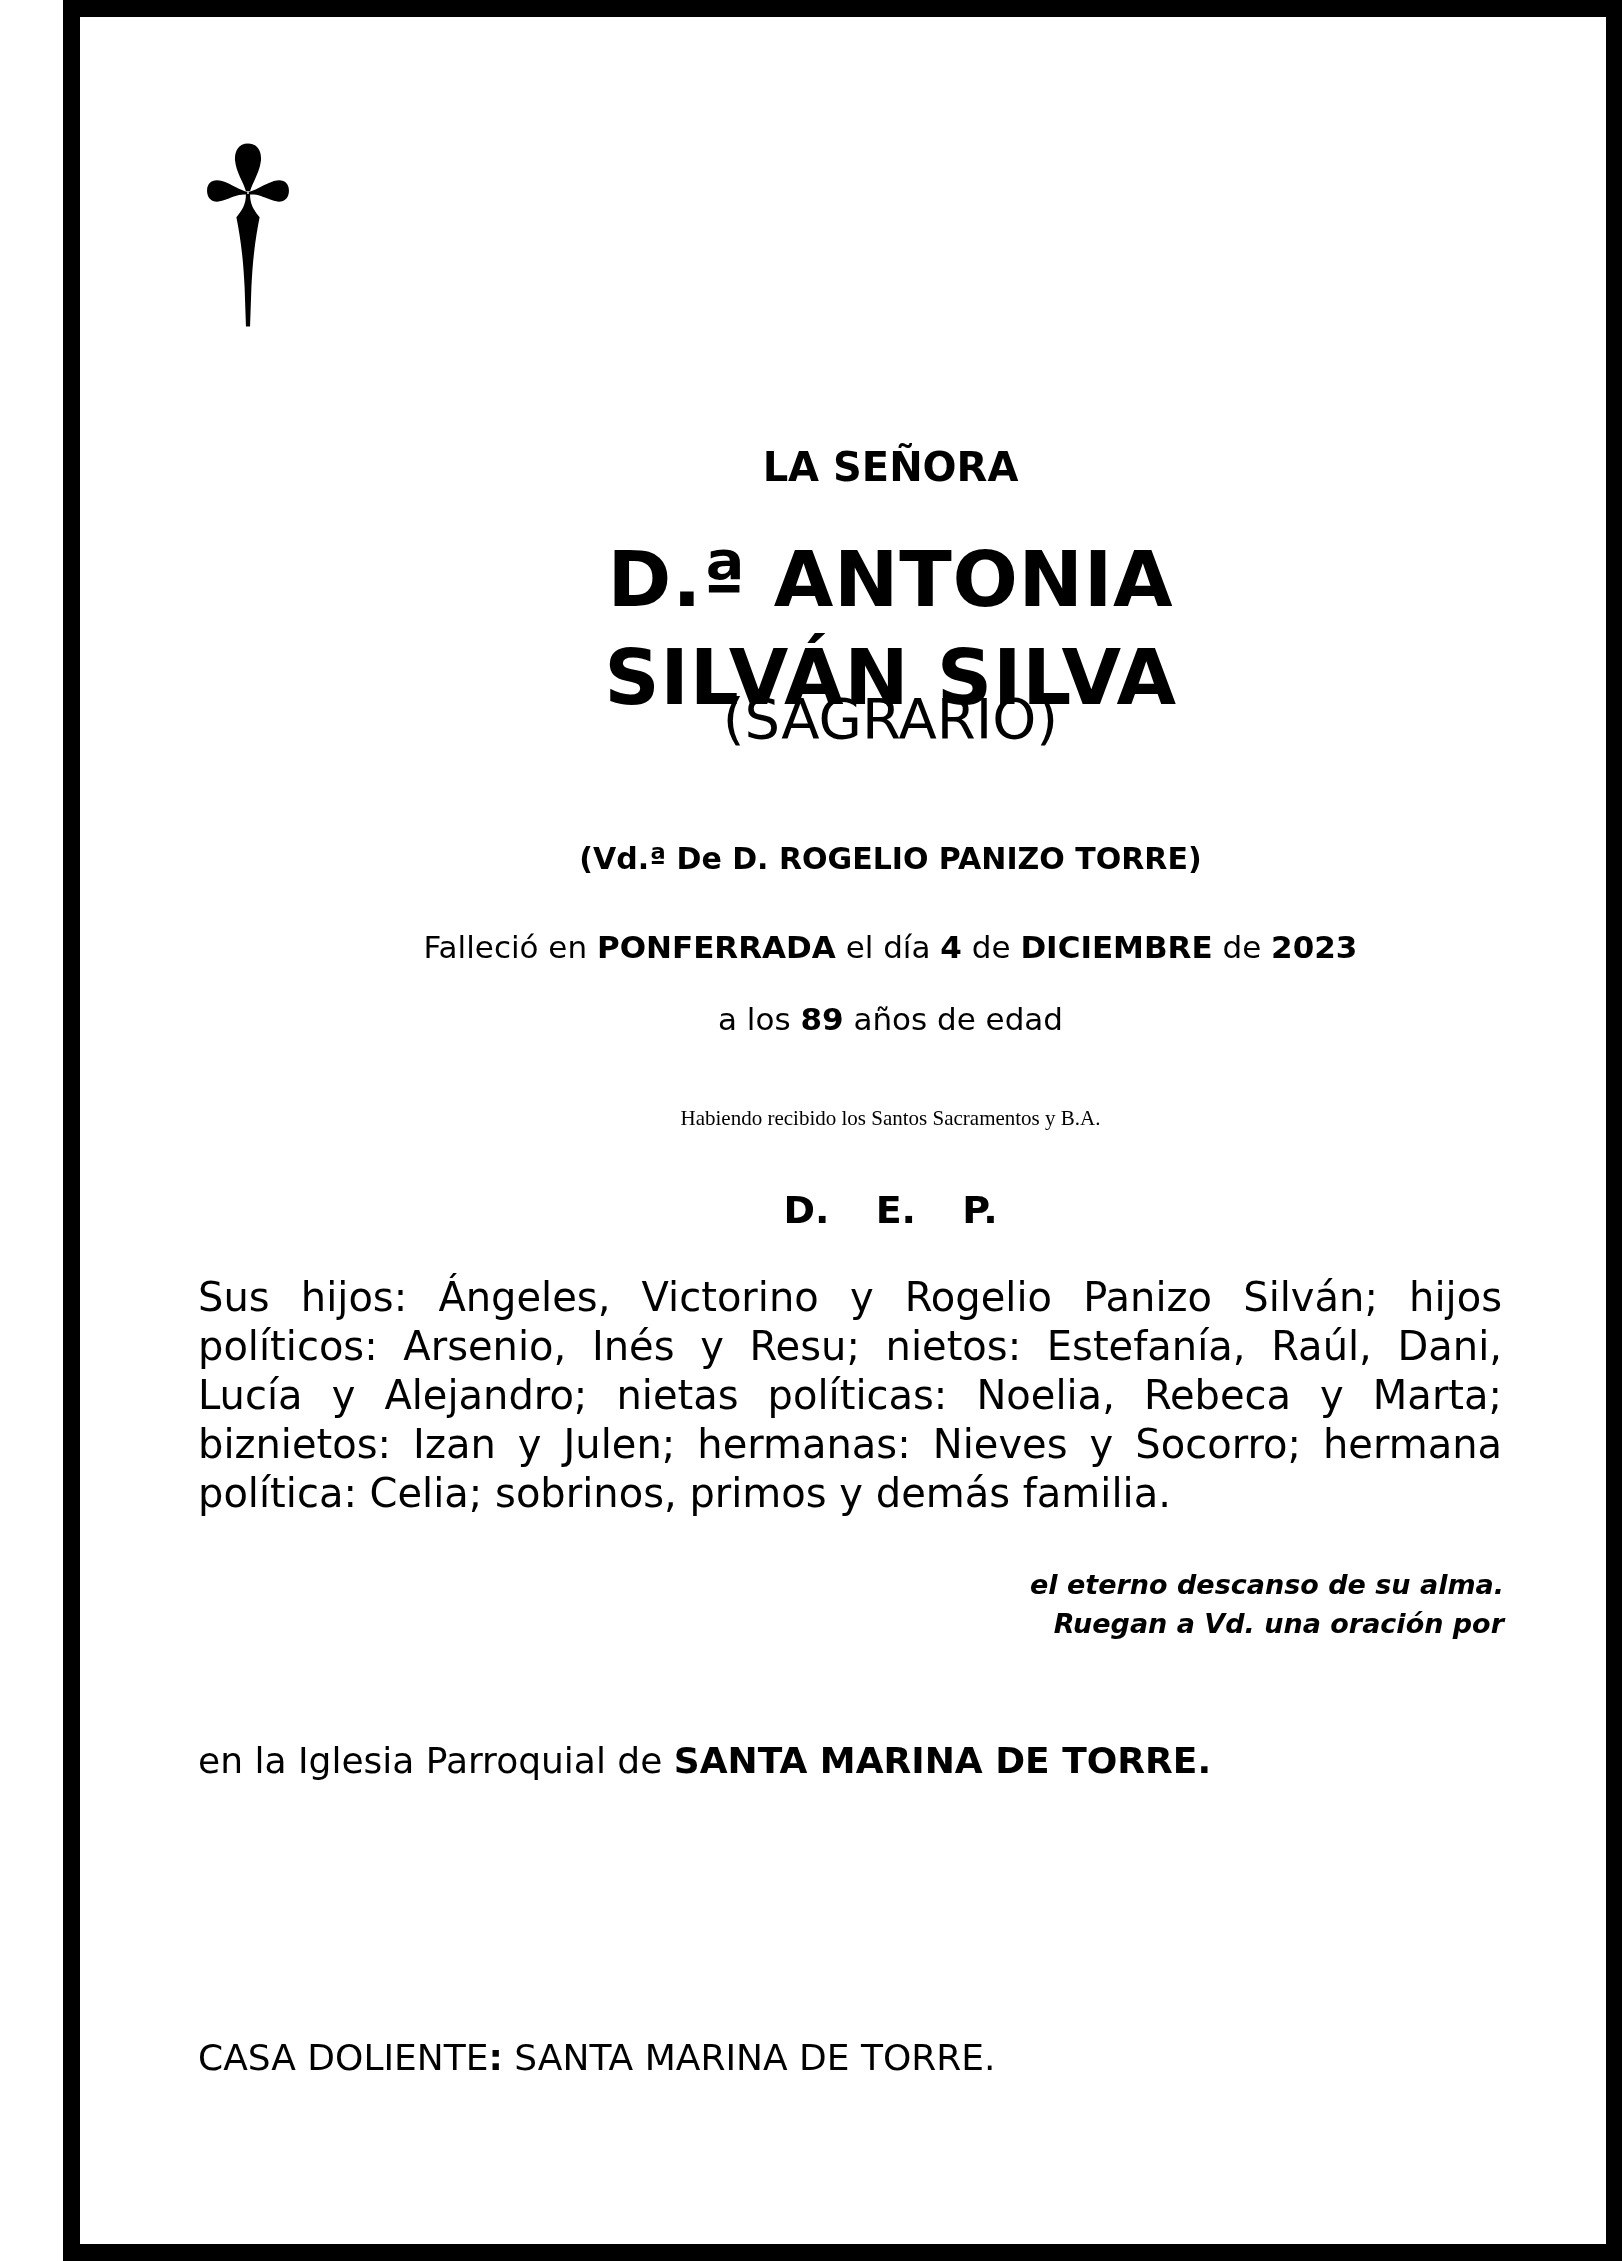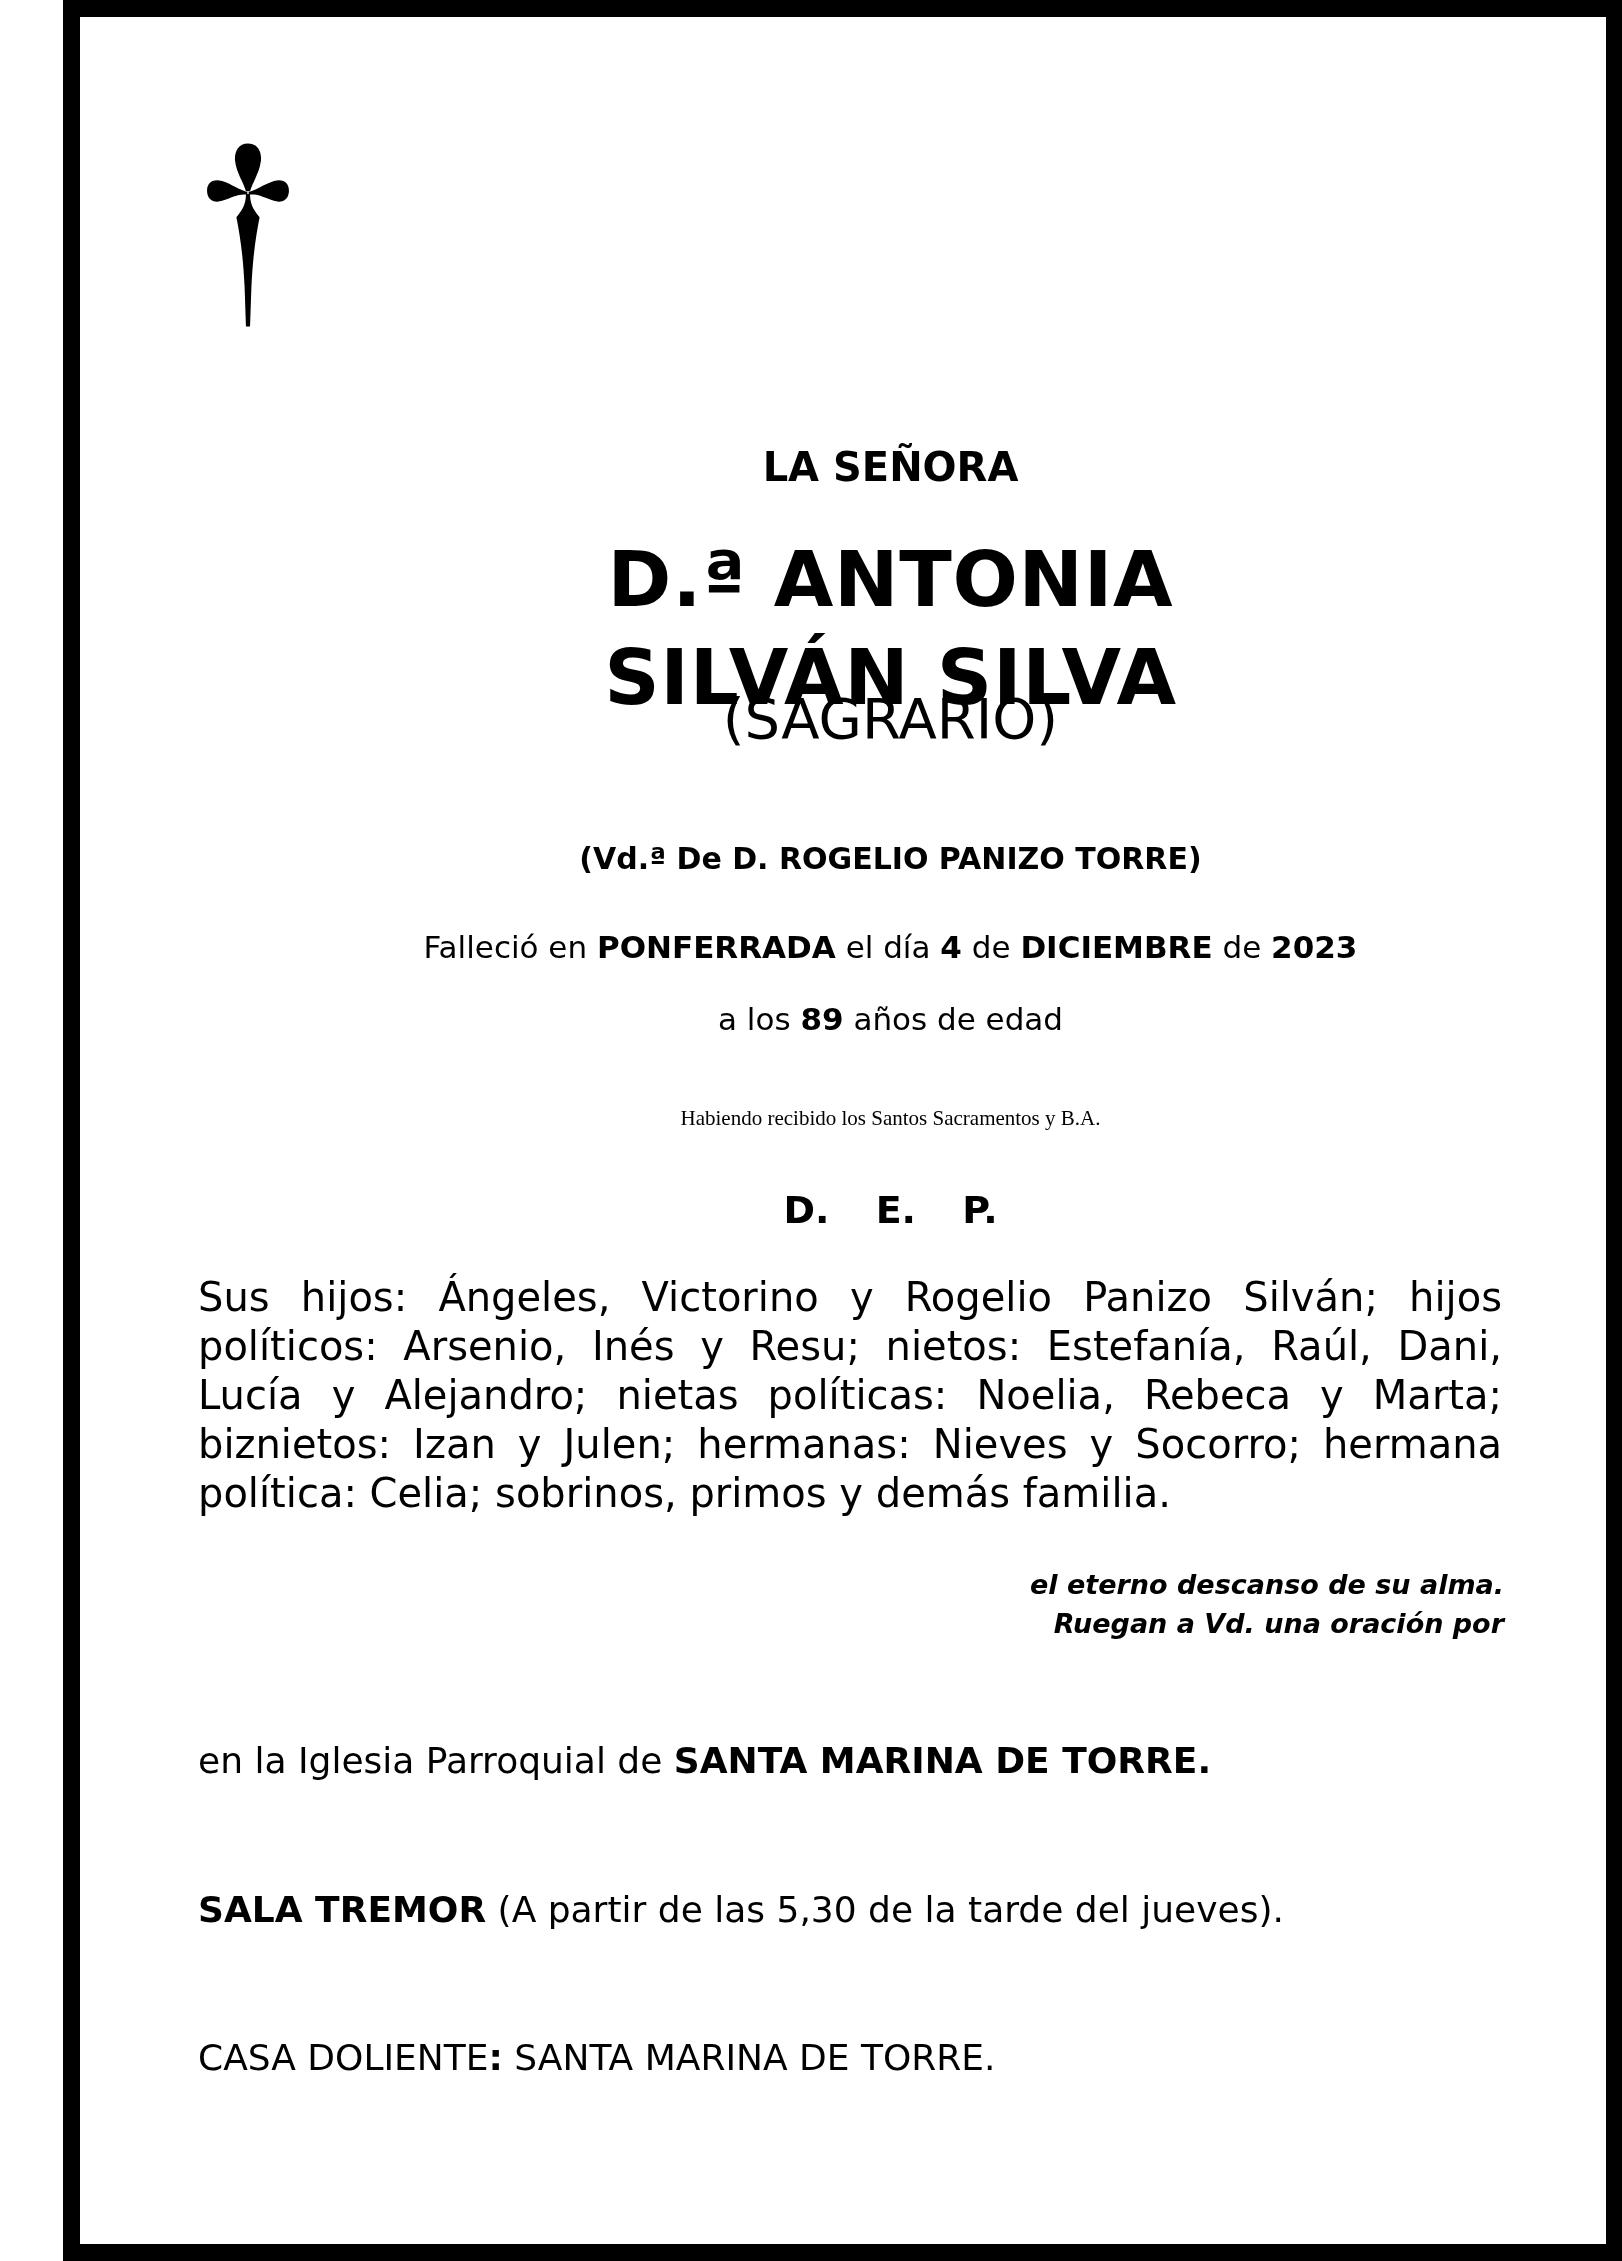--- a/index.html
+++ b/index.html
@@ -74,19 +74,18 @@
 <div class="prayer">
   <span class="line">el eterno descanso de su alma.</span>
   <span class="line">Ruegan a Vd. una oración por</span>
 </div>
 
 <div class="block funeral">
   <span class="line"><span>en la Iglesia Parroquial de </span><span class="b">SANTA MARINA DE TORRE.</span></span>
 </div>
 
 <div class="block capilla">
-  <span class="line"><span class="b">SALA TREMOR</span><span> (A partir de las 5,30 de la tarde del jueves).</span></span>
 </div>
 
 <div class="block casa">
   <span class="line"><span>CASA DOLIENTE</span><span class="b">:</span><span> SANTA MARINA DE TORRE.</span></span>
 </div>
 
 
 </body></html>

